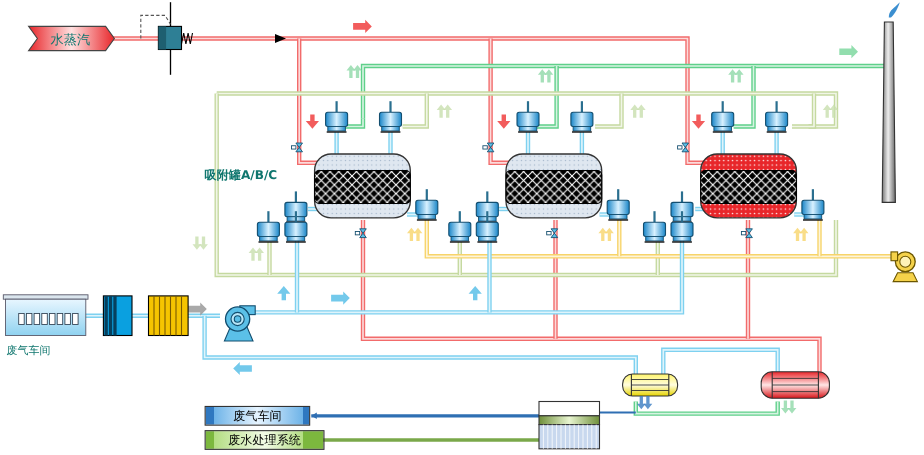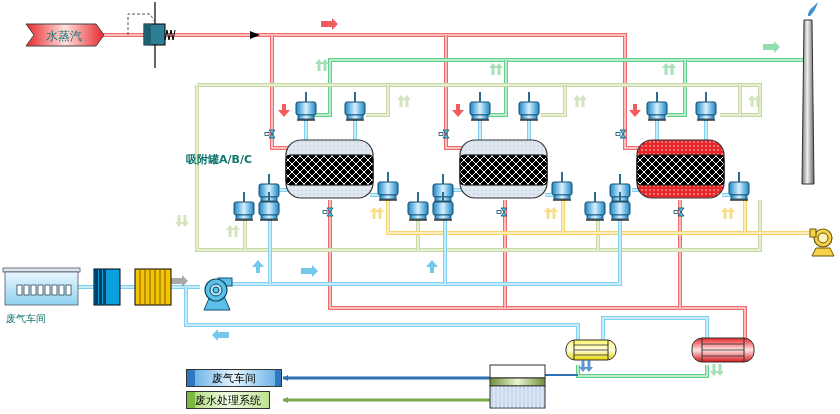--- a/index.html
+++ b/index.html
@@ -470,16 +470,16 @@
         <polygon points="283,400 288,397 288,403" fill="#7aa84a"></polygon>
       </g>
 </svg>
 
 <div class="lbl" style="left:186px;top:152px;font-weight:bold;font-size:11px;">吸附罐A/B/C</div>
 <div class="lbl" style="left:6px;top:312px;font-size:10px;">废气车间</div>
 <div class="lbl" style="left:46px;top:28px;font-size:12px;">水蒸汽</div>
 <div class="tag" style="left:186px;top:369px;width:96px;height:18px;background:linear-gradient(90deg,#2f78c0 0,#2f78c0 8px,#6fb4e8 8px,#e6f4ff 50%,#6fb4e8 88px,#2f78c0 88px);">
   <span>废气车间</span>
 </div>
-<div class="tag" style="left:186px;top:391px;width:84px;height:18px;background:linear-gradient(90deg,#7cb83e 0,#7cb83e 8px,#b4de84 8px,#f2fbe6 50%,#b4de84 88px,#7cb83e 88px);">
+<div class="tag" style="left:186px;top:391px;width:109px;height:18px;background:linear-gradient(90deg,#7cb83e 0,#7cb83e 8px,#b4de84 8px,#f2fbe6 50%,#b4de84 88px,#7cb83e 88px);">
   <span>废水处理系统</span>
 </div>
 </div>
 
 </body></html>

